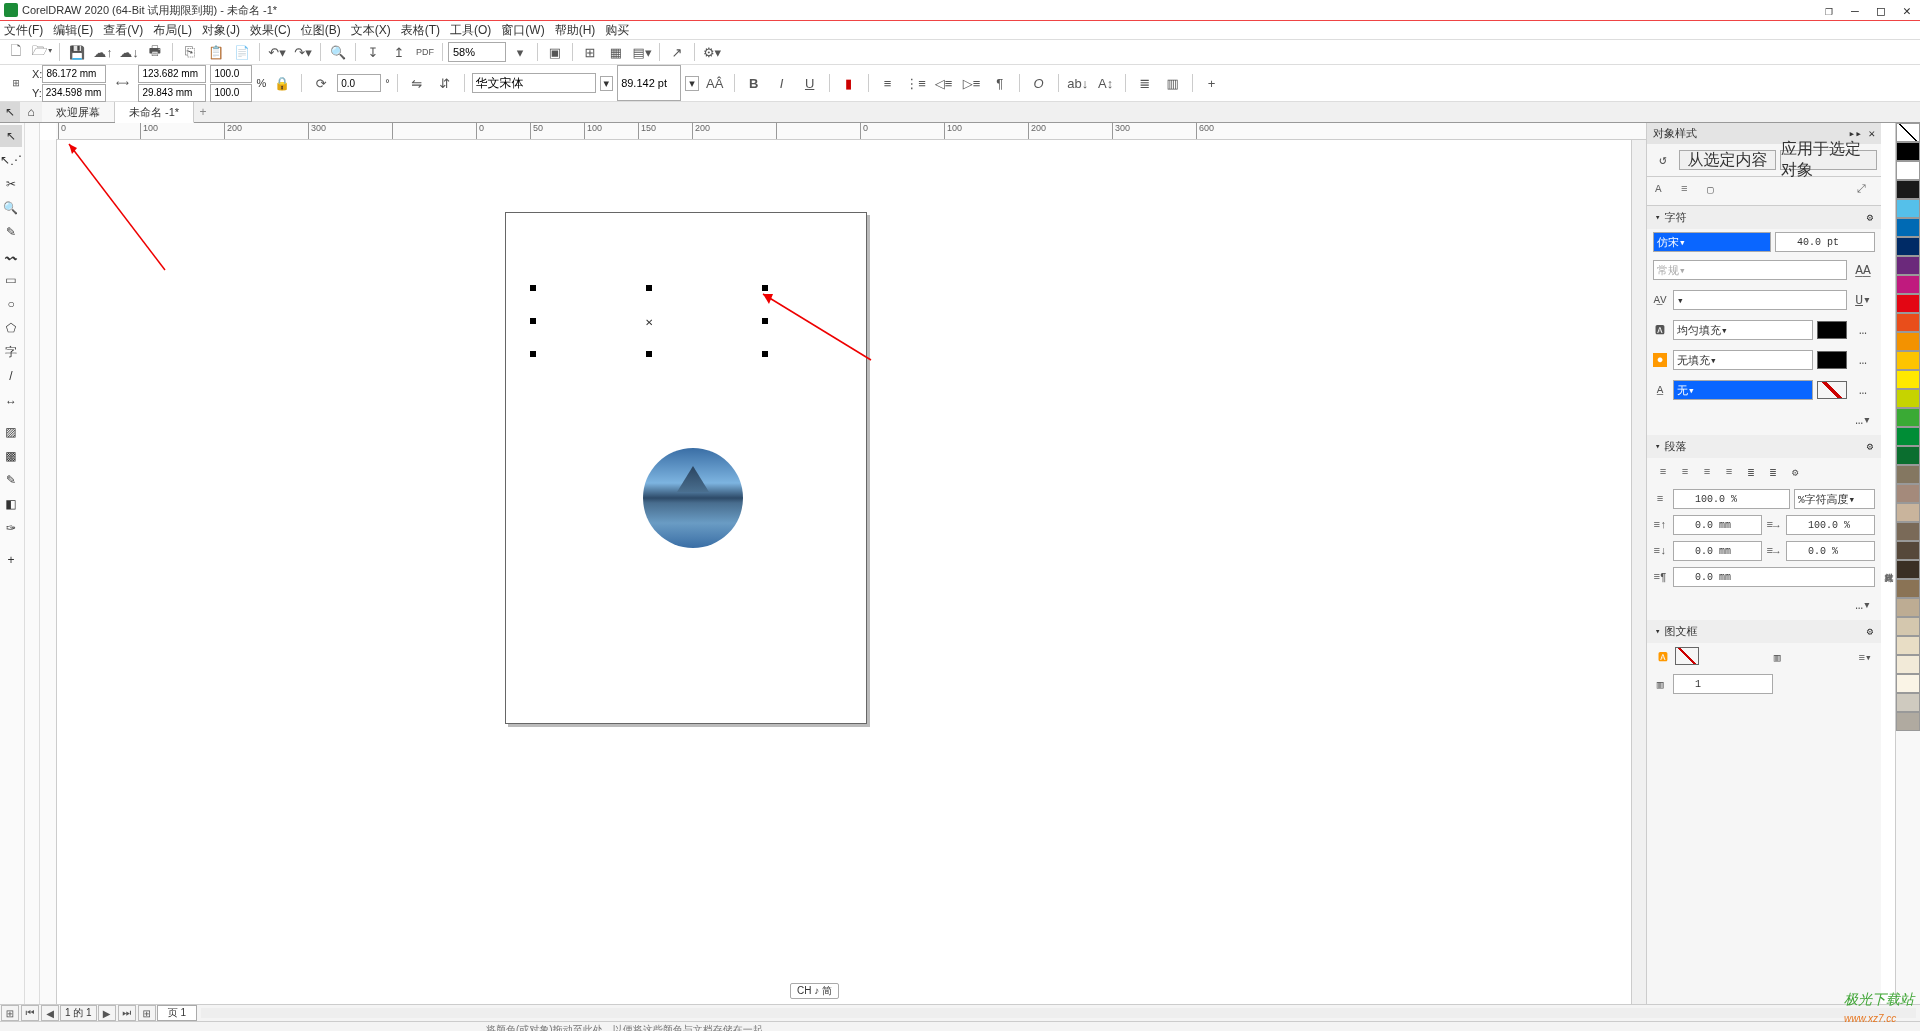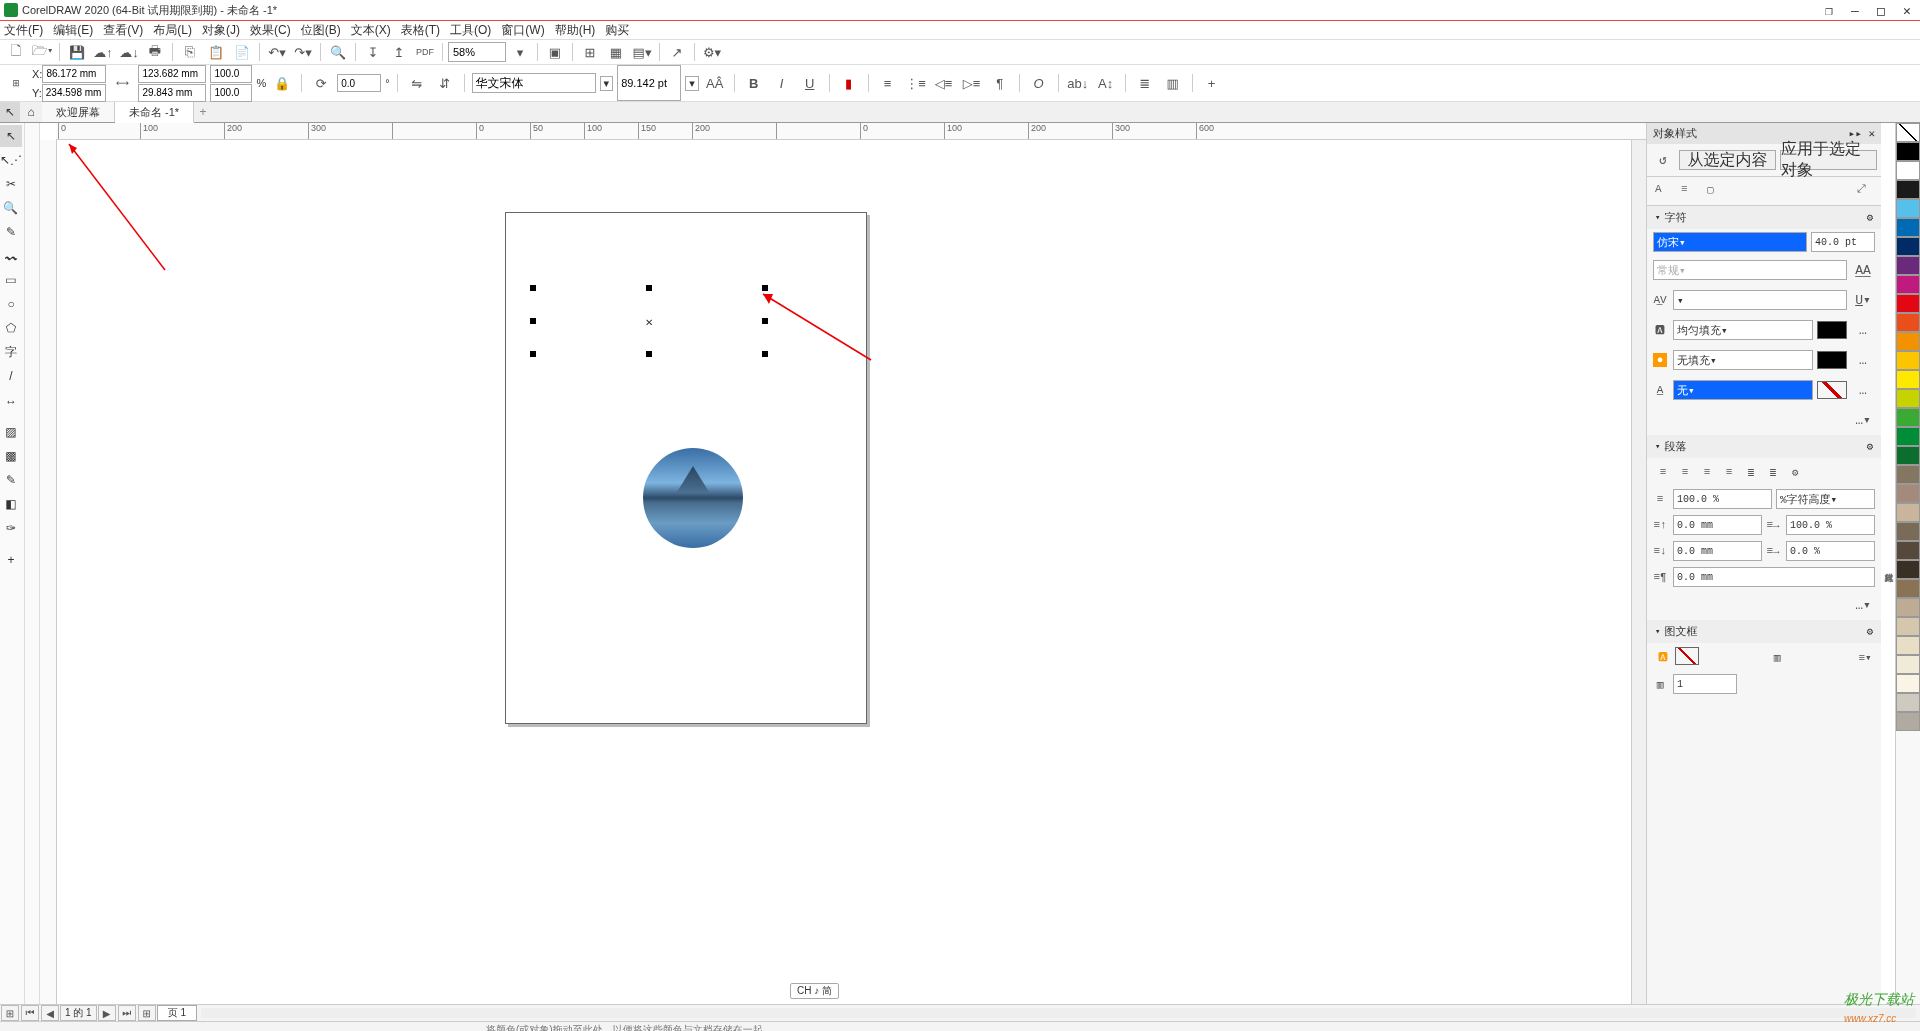--- a/index.html
+++ b/index.html
@@ -48,21 +48,21 @@
 .tree-item.l2{padding-left:34px;}
 .docker-mid{padding:4px;border-bottom:1px solid #ccc;display:flex;gap:4px;align-items:center;}
 .dbtn{flex:1;height:18px;border:1px solid #aaa;background:#f0f0f0;font-size:16px;cursor:pointer;display:flex;align-items:center;justify-content:center;}
 .tab-icons{display:flex;gap:10px;padding:6px 8px;border-bottom:1px solid #ccc;}
 .tab-ico{width:16px;height:16px;cursor:pointer;color:#666;}
 .section-hd{padding:4px 8px;background:#eee;display:flex;align-items:center;font-size:11px;}
 .section-hd .arr{margin-right:4px;font-size:9px;}
 .row{display:flex;align-items:center;padding:3px 6px;gap:4px;}
 .combo{flex:1;height:18px;border:1px solid #aaa;background:#fff;padding:0 3px;font-size:11px;display:flex;align-items:center;justify-content:flex-start;}
 .combo.sel{background:#0a66ff;color:#fff;}
-.spin{width:56px;height:18px;border:1px solid #aaa;background:#fff;padding:0 3px;font-size:10px;display:flex;align-items:center;}
+.spin{width:56px;height:18px;border:1px solid #aaa;background:#fff;padding:0 21px;font-size:10px;display:flex;align-items:center;}
 .swatch{width:28px;height:16px;border:1px solid #666;}
 .ico-label{width:14px;height:14px;display:flex;align-items:center;justify-content:center;font-size:11px;color:#555;margin-right:2px;}
 .align-btns{display:flex;gap:2px;padding:4px 6px;}
 .abtn{width:18px;height:18px;border:1px solid transparent;display:flex;align-items:center;justify-content:center;cursor:pointer;color:#555;}
 .color-dockers{width:24px;background:#f8f8f8;border-left:1px solid #ccc;display:flex;flex-direction:column;gap:0;}
 .cswatch{height:17px;border:1px solid #999;margin:0;}
 .color-rail{width:14px;display:flex;flex-direction:column;align-items:center;padding-top:4px;gap:6px;font-size:9px;color:#666;writing-mode:vertical-rl;}
 .pagebar{height:16px;display:flex;align-items:center;border-top:1px solid #ccc;background:#f4f4f4;font-size:10px;}
 .navbtn{width:16px;height:14px;display:flex;align-items:center;justify-content:center;cursor:pointer;color:#555;border:1px solid #bbb;margin:0 1px;}
 .pagetab{padding:0 10px;height:14px;display:flex;align-items:center;background:#fff;border:1px solid #aaa;cursor:pointer;}

